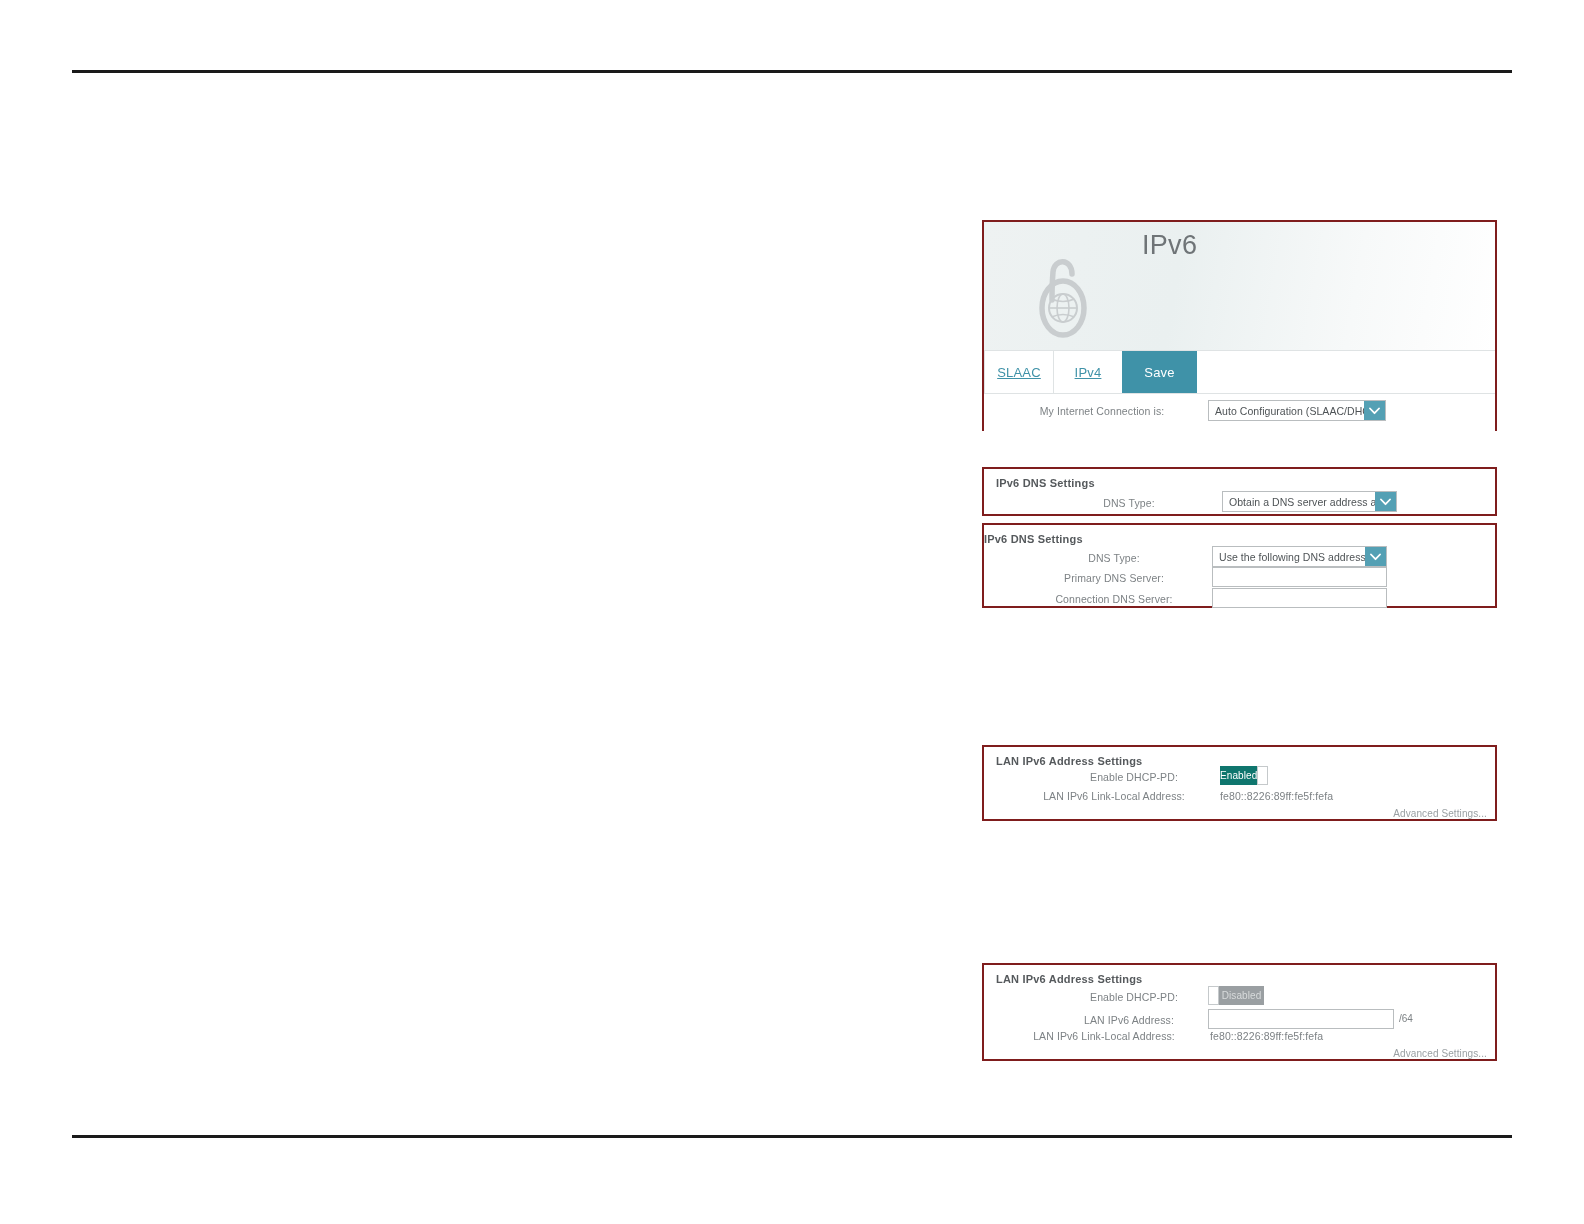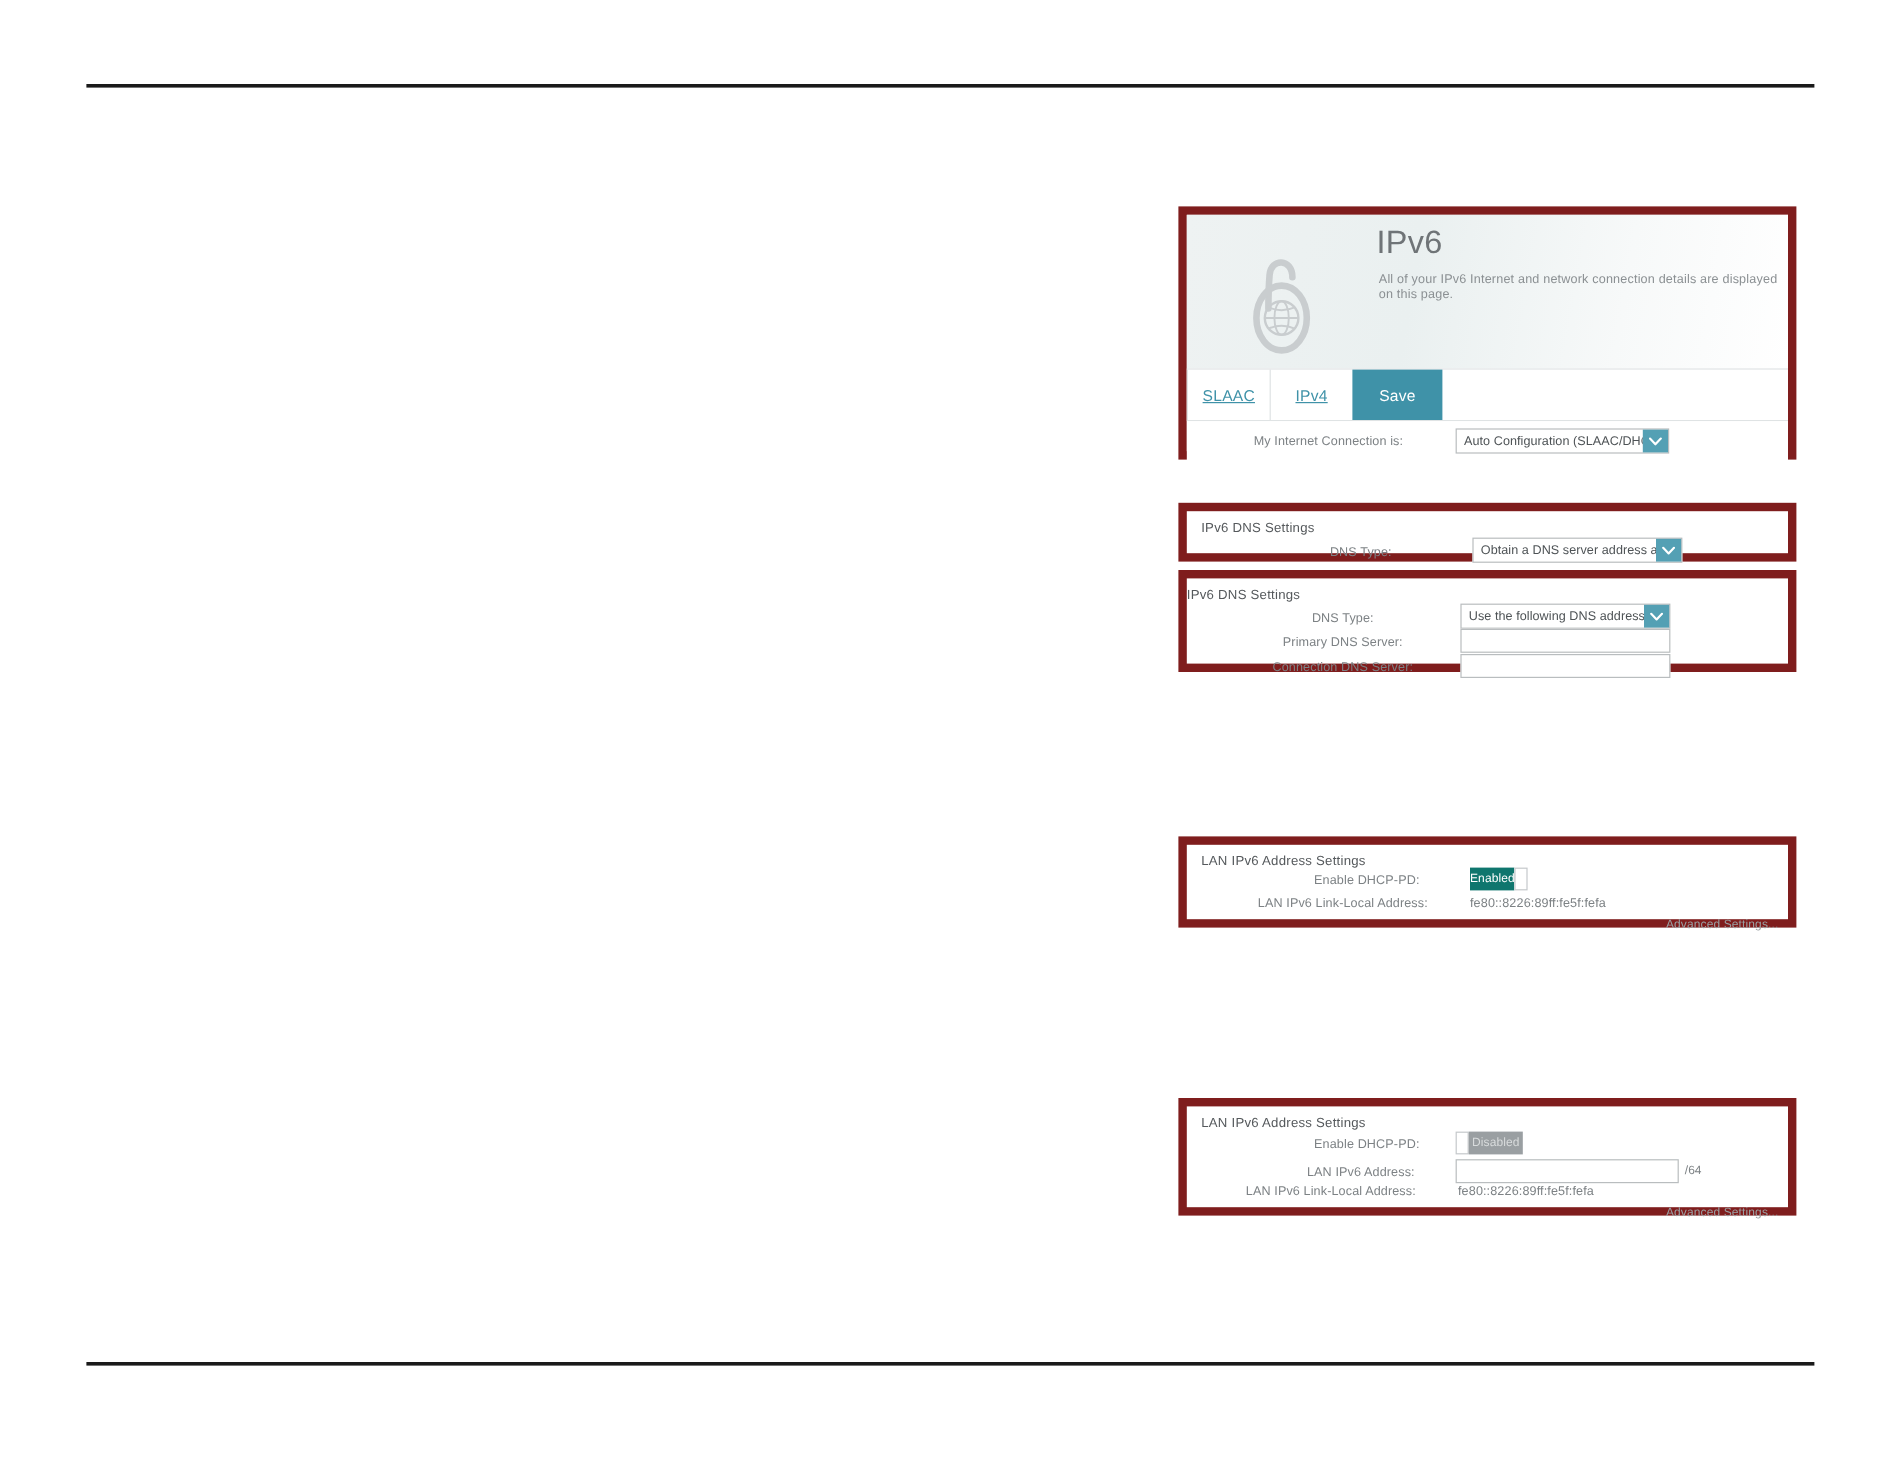--- a/index.html
+++ b/index.html
@@ -24,22 +24,23 @@
     height: 3px;
     background: #1a1a1a;
   }
   .page-rule.top { top: 70px; }
   .page-rule.bottom { top: 1135px; }
 
   
   .panel {
     position: absolute;
     background: #ffffff;
-    border: 7px solid #7f1d1d;
-    box-sizing: border-box;
+    border: 2px solid #7f1d1d;
+    box-sizing: border-box;
+    margin-top: 48px;
   }
 
   
   #hero-panel {
     left: 982px;
     top: 172px;
     width: 515px;
     height: 211px;
   }
   .hero-banner {
@@ -164,21 +165,21 @@
     position: absolute;
     height: 20px;
     border: 1px solid #b9bdbf;
     background: #ffffff;
     box-sizing: border-box;
   }
 
   .panel-title {
     position: absolute;
     font-size: 11px;
-    font-weight: normal;
+    font-weight: bold;
     color: #55595c;
     letter-spacing: 0.2px;
   }
 
   .adv-link {
     position: absolute;
     font-size: 10px;
     color: #9aa0a3;
     letter-spacing: 0.1px;
   }
@@ -229,21 +230,20 @@
         <path d="M44 30 C44 14, 26 14, 25 28 C24 40, 24 48, 24 56" fill="none" stroke="#c9cdcf" stroke-width="5.5" stroke-linecap="round"></path>
         <ellipse cx="35" cy="64" rx="21" ry="27" fill="none" stroke="#c9cdcf" stroke-width="5.5"></ellipse>
         <circle cx="35" cy="64" r="14" fill="none" stroke="#c9cdcf" stroke-width="2"></circle>
         <ellipse cx="35" cy="64" rx="6" ry="14" fill="none" stroke="#c9cdcf" stroke-width="1.6"></ellipse>
         <line x1="21" y1="64" x2="49" y2="64" stroke="#c9cdcf" stroke-width="1.6"></line>
         <path d="M23.5 55 Q35 60 46.5 55" fill="none" stroke="#c9cdcf" stroke-width="1.6"></path>
         <path d="M23.5 73 Q35 68 46.5 73" fill="none" stroke="#c9cdcf" stroke-width="1.6"></path>
       </svg>
     </div>
     <div class="hero-title">IPv6</div>
-    <div class="hero-desc">All of your IPv6 Internet and network connection details are displayed on this page.</div>
   </div>
 
   <div class="hero-tabbar">
     <div class="tab-btn">SLAAC</div>
     <div class="tab-btn">IPv4</div>
     <div class="tab-btn save">Save</div>
   </div>
 
   <div class="hero-body">
     <div class="field-label" style="left:18px; top:11px; width:200px;">My Internet Connection is:</div>

